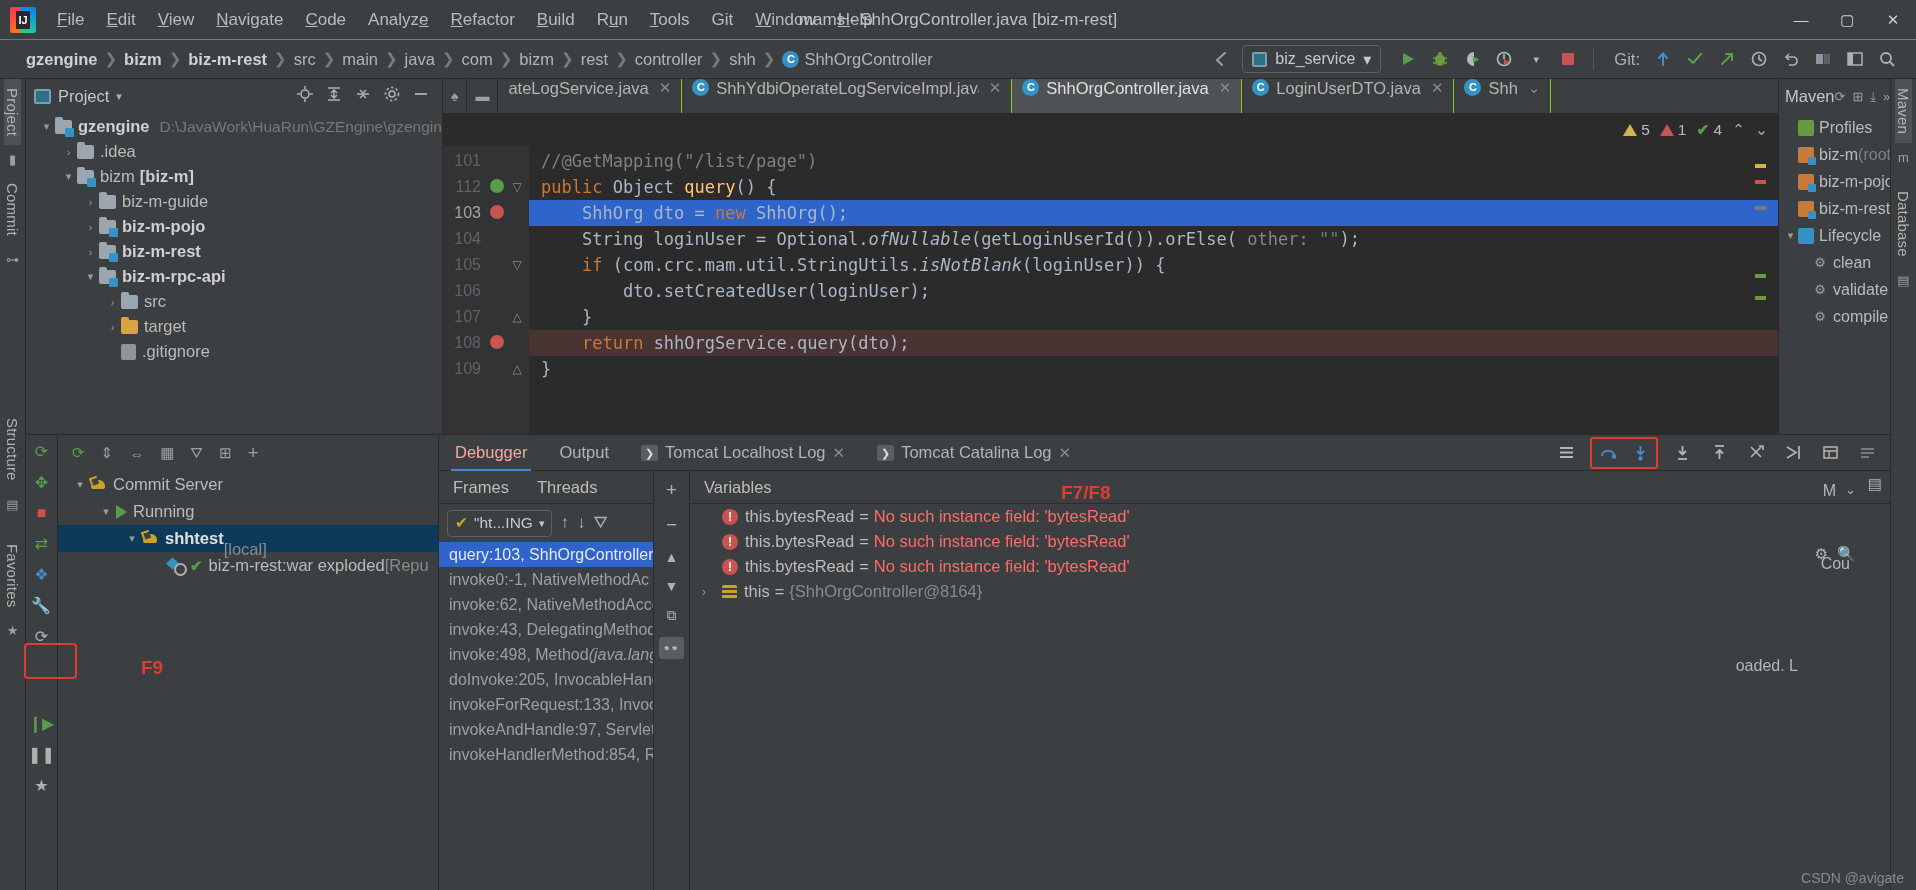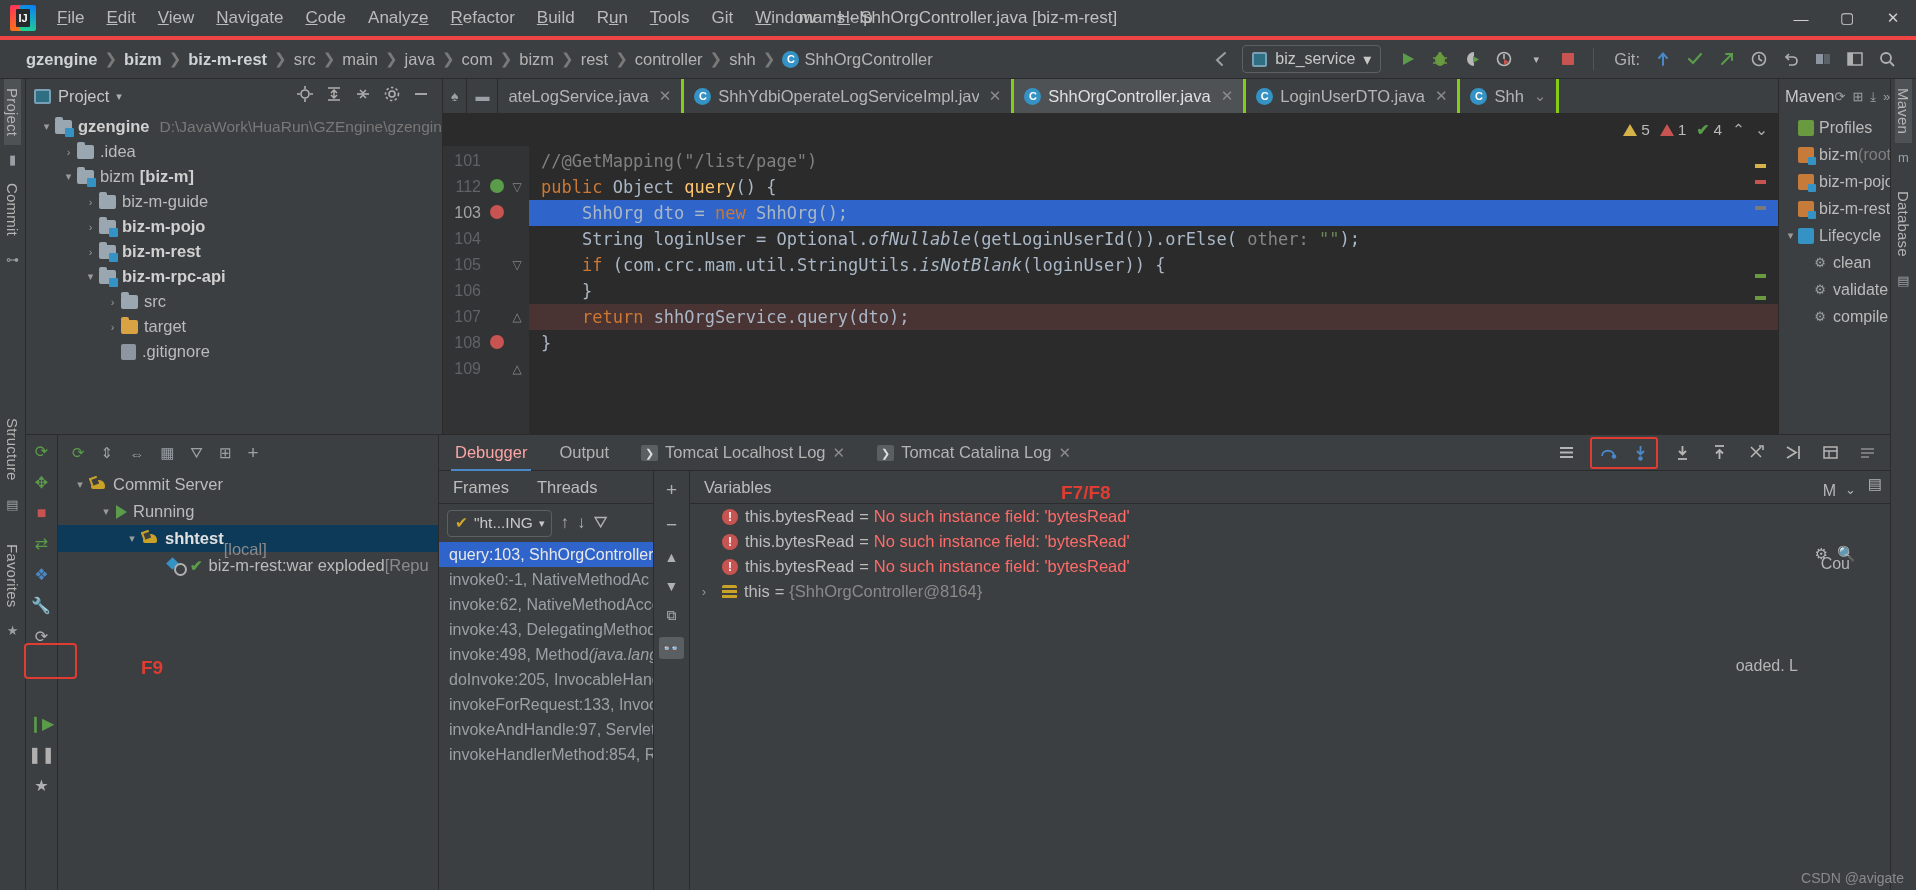--- a/index.html
+++ b/index.html
@@ -9,21 +9,21 @@
     font-family:"Liberation Sans", sans-serif;
     font-size:17px;
     color:#bbbbbb;
     -webkit-font-smoothing:antialiased;
   }
   .mono { font-family:"DejaVu Sans Mono","Liberation Mono",monospace; }
 
   
   #titlebar {
     height:40px; background:#3c3f41; display:flex; align-items:center;
-    border-bottom:4px solid #ef4444; position:relative;
+    border-bottom:1px solid #ef4444; position:relative;
   }
   #ij-logo { width:26px; height:26px; margin:0 10px 0 10px; position:relative; flex:none; }
   #ij-logo .l1{position:absolute;left:0;top:0;width:12px;height:26px;background:linear-gradient(160deg,#fe315d,#f97a12);border-radius:2px;}
   #ij-logo .l2{position:absolute;left:10px;top:0;width:16px;height:26px;background:linear-gradient(200deg,#087cfa,#21d789);border-radius:2px;}
   #ij-logo .l3{position:absolute;left:6px;top:4px;width:14px;height:18px;background:#27282c;border-radius:1px;color:#fff;font-size:11px;font-weight:bold;text-align:center;line-height:18px;}
   .menubar { display:flex; align-items:center; }
   .menu-item { padding:4px 11px; font-size:17px; color:#bbbbbb; cursor:default; }
   .menu-item u { text-decoration:underline; }
   #win-title {
     position:absolute; left:0; right:0; text-align:center; font-size:17px;
@@ -88,22 +88,22 @@
   .tlbl { color:#bbbbbb; }
   .tlbl.bold { font-weight:bold; color:#d0d0d0; }
   .tpath { color:#787878; margin-left:10px; font-size:15.5px; }
   .tmod { color:#cfcfcf; font-weight:bold; margin-left:5px; }
 
   
   #editor-area { flex:1; display:flex; flex-direction:column; min-width:0; background:#2b2b2b; }
   #tabs { height:34px; background:#3c3f41; display:flex; align-items:stretch; overflow:hidden; }
   .tabstrip-ico { display:flex; align-items:center; padding:0 8px; color:#9aa0a6; font-size:14px; border-right:1px solid #2b2b2b;}
   .tab {
-    display:flex; align-items:center; gap:7px; padding:0 10px; font-size:16.5px;
-    color:#b5b5b5; border-right:3px solid #84cc16; white-space:nowrap; max-width:330px;
+    display:flex; gap:7px; padding:0 10px; font-size:16.5px;
+    color:#b5b5b5; border-right:1px solid #84cc16; white-space:nowrap; max-width:330px;
   }
   .tab.active { background:#4e5254; color:#e0e0e0; }
   .tab .x { color:#8c8c8c; font-size:15px; margin-left:3px; }
   .jico { width:17px;height:17px;border-radius:50%;background:#3592c4;color:#fff;font-size:11px;font-weight:bold;text-align:center;line-height:17px;flex:none; }
   .tab .tname { overflow:hidden; text-overflow:clip; }
 
   #editor-inspect { height:33px; background:#2b2b2b; display:flex; align-items:center; justify-content:flex-end; gap:10px; padding-right:10px; font-size:15.5px; }
   .ins { display:flex; align-items:center; gap:4px; }
   .tri { width:0;height:0;border-left:7px solid transparent;border-right:7px solid transparent; }
   .tri.warn { border-bottom:12px solid #d6b24a; }
@@ -559,20 +559,21 @@
             <span class="mk"></span>
             <span class="fd">△</span>
           </div>
         </div>
       <div id="code">
         <div class="cline"><span class="cmt mono">//@GetMapping("/list/page")</span></div>
         <div class="cline"><span class="mono"><span class="kw">public</span> <span class="typ">Object</span> <span class="mth">query</span><span class="typ">() {</span></span></div>
         <div class="cline hl"><span class="mono">    <span class="typ">ShhOrg dto = </span><span class="kw">new</span> <span class="typ">ShhOrg();</span></span></div>
         <div class="cline"><span class="mono">    <span class="typ">String loginUser = Optional.</span><span class="itl">ofNullable</span><span class="typ">(getLoginUserId()).orElse(</span> <span class="hint">other:</span> <span class="str">""</span><span class="typ">);</span></span></div>
         <div class="cline"><span class="mono">    <span class="kw">if</span> <span class="typ">(com.crc.mam.util.StringUtils.</span><span class="itl">isNotBlank</span><span class="typ">(loginUser)) {</span></span></div>
+        <div class="cline"><span class="mono">        <span class="typ">dto.setCreatedUser(loginUser);</span></span></div>
         <div class="cline"><span class="mono">    <span class="typ">}</span></span></div>
         <div class="cline err-bg"><span class="mono">    <span class="kw">return</span> <span class="typ">shhOrgService.query(dto);</span></span></div>
         <div class="cline"><span class="mono"><span class="typ">}</span></span></div>
         <div id="code-scroll-x">
             <div class="thumb"></div>
           </div>
       </div>
       <div id="err-stripe">
         <div class="stripe" style="top:18px;background:#d6b24a;"></div>
         <div class="stripe" style="top:34px;background:#c75450;"></div>

